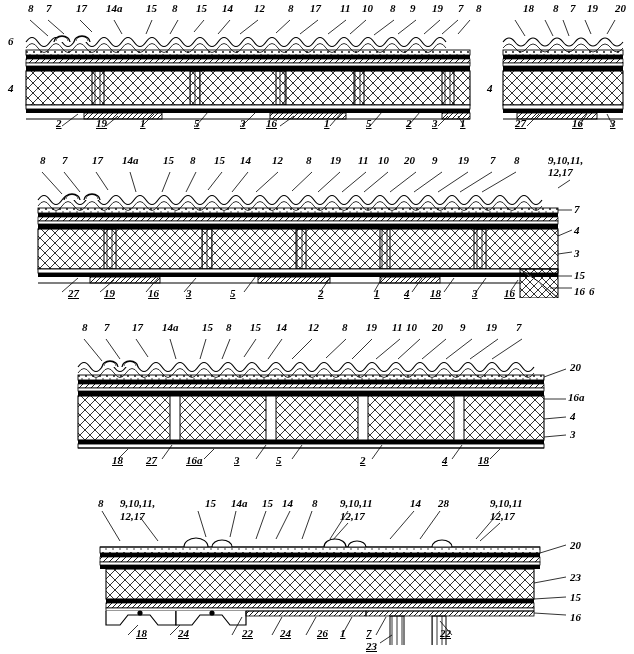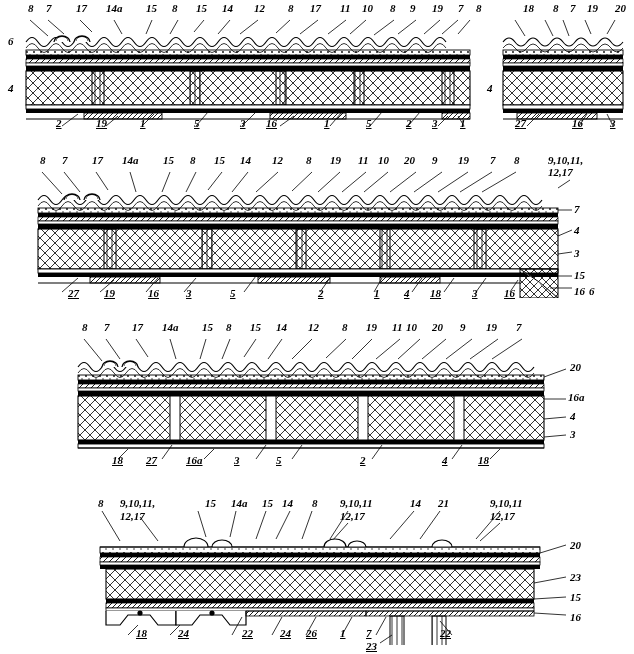--- a/index.html
+++ b/index.html
@@ -485,30 +485,30 @@
 <div class="lbl" style="left:120px;top:498px;">9,10,11,</div>
 <div class="lbl" style="left:120px;top:511px;">12,17</div>
 <div class="lbl" style="left:205px;top:498px;">15</div>
 <div class="lbl" style="left:231px;top:498px;">14a</div>
 <div class="lbl" style="left:262px;top:498px;">15</div>
 <div class="lbl" style="left:282px;top:498px;">14</div>
 <div class="lbl" style="left:312px;top:498px;">8</div>
 <div class="lbl" style="left:340px;top:498px;">9,10,11</div>
 <div class="lbl" style="left:340px;top:511px;">12,17</div>
 <div class="lbl" style="left:410px;top:498px;">14</div>
-<div class="lbl" style="left:438px;top:498px;">21</div>
+<div class="lbl" style="left:438px;top:498px;">28</div>
 <div class="lbl" style="left:490px;top:498px;">9,10,11</div>
 <div class="lbl" style="left:490px;top:511px;">12,17</div>
 
 <div class="lbl" style="left:570px;top:540px;">20</div>
 <div class="lbl" style="left:570px;top:572px;">23</div>
 <div class="lbl" style="left:570px;top:592px;">15</div>
 <div class="lbl" style="left:570px;top:612px;">16</div>
 
 <div class="lbl u" style="left:136px;top:628px;">18</div>
 <div class="lbl u" style="left:178px;top:628px;">24</div>
 <div class="lbl u" style="left:242px;top:628px;">22</div>
 <div class="lbl u" style="left:280px;top:628px;">24</div>
-<div class="lbl u" style="left:306px;top:628px;text-align:center;">26</div>
+<div class="lbl u" style="left:317px;top:628px;text-align:center;">26</div>
 <div class="lbl u" style="left:340px;top:628px;">1</div>
 <div class="lbl u" style="left:366px;top:628px;">7</div>
 <div class="lbl u" style="left:366px;top:641px;">23</div>
 <div class="lbl u" style="left:440px;top:628px;">22</div>
 
 </body></html>

